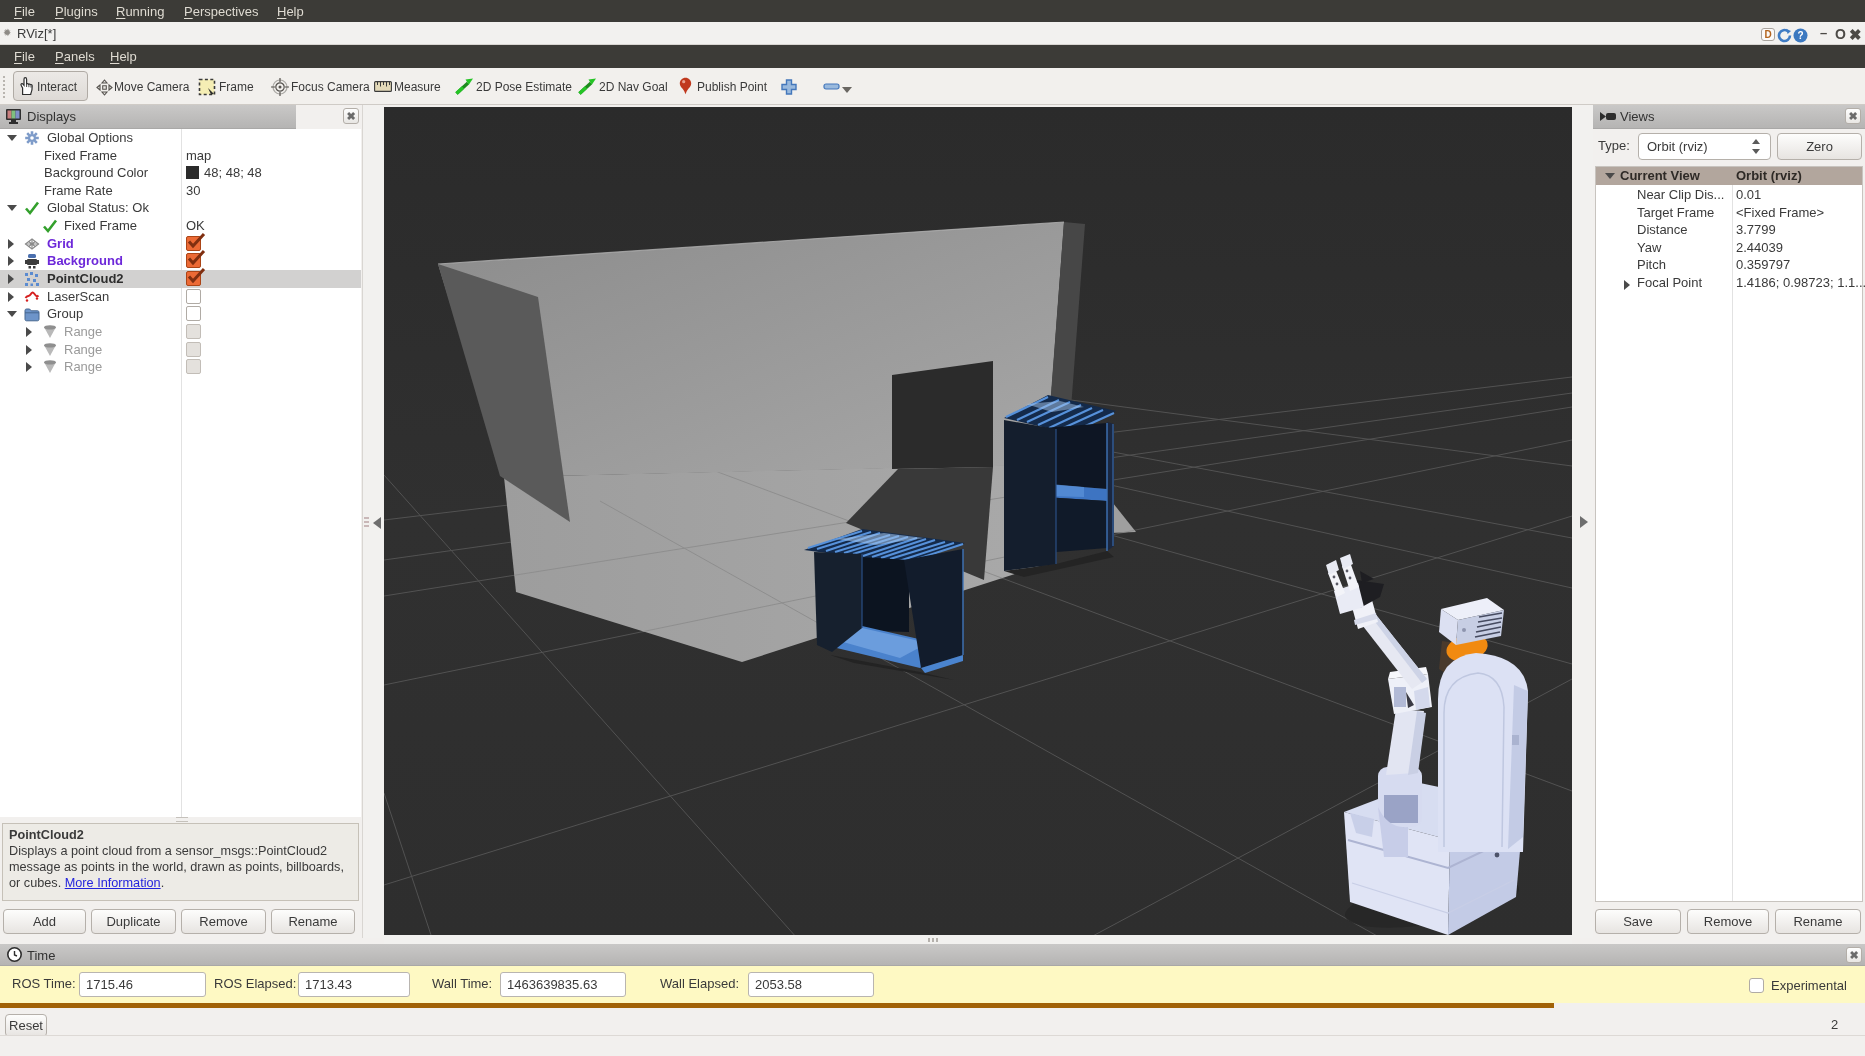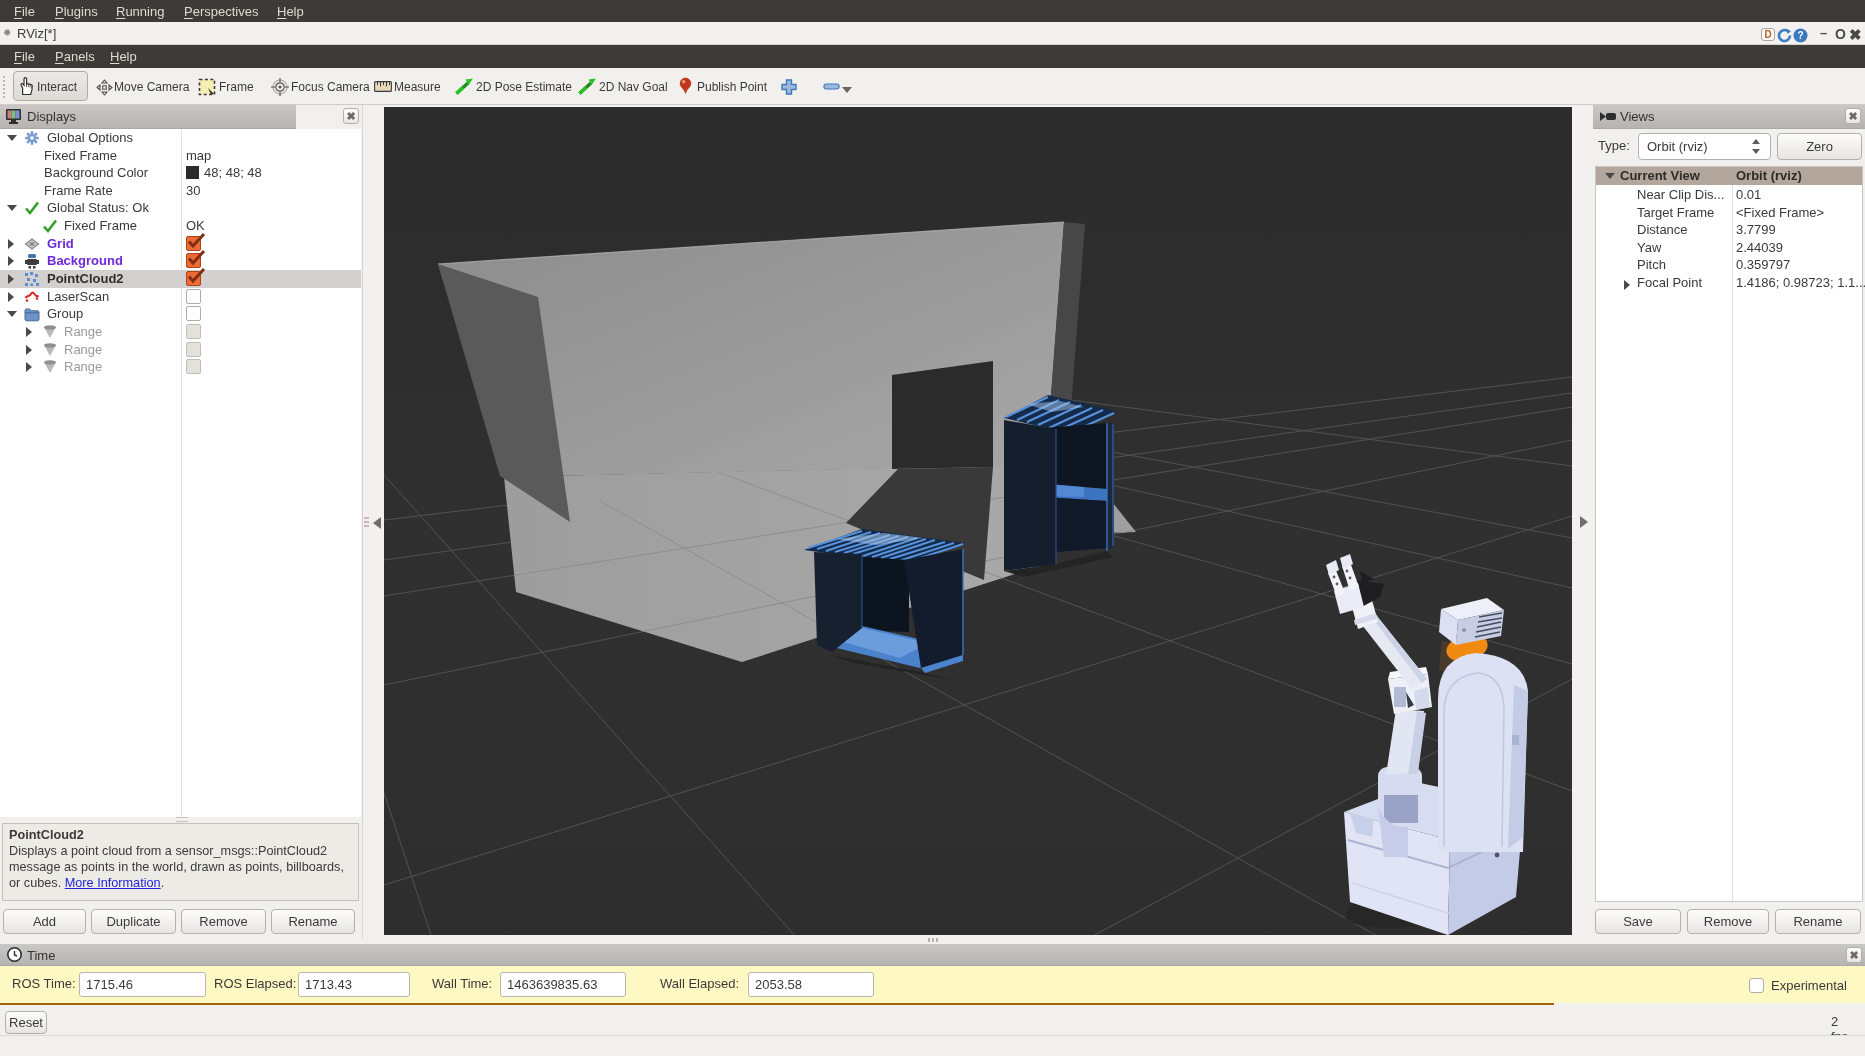--- a/index.html
+++ b/index.html
@@ -543,17 +543,17 @@
     <div class="inp" style="left:79px;top:6px;width:127px;">1715.46</div>
     <span class="abs" style="left:214px;top:10px;">ROS Elapsed:</span>
     <div class="inp" style="left:298px;top:6px;width:112px;">1713.43</div>
     <span class="abs" style="left:432px;top:10px;">Wall Time:</span>
     <div class="inp" style="left:500px;top:6px;width:126px;">1463639835.63</div>
     <span class="abs" style="left:636px;top:10px;margin-left:24px;">Wall Elapsed:</span>
     <div class="inp" style="left:748px;top:6px;width:126px;">2053.58</div>
     <div class="abs" style="left:1749px;top:12px;width:15px;height:15px;background:#fff;border:1px solid #b0aba5;border-radius:3px;"></div>
     <span class="abs" style="left:1771px;top:12px;">Experimental</span>
   </div>
-  <div class="abs" style="left:0;top:1003px;width:1554px;height:32px;background:#f2f0ee;border-top:2px solid #a16207;text-decoration:underline;">
+  <div class="abs" style="left:0;top:1003px;width:1554px;height:32px;background:#f2f0ee;border-top:5px solid #a16207;text-decoration:underline;">
     <div class="btn" style="left:5px;top:6px;width:42px;height:23px;line-height:21px;">Reset</div>
     <span class="abs" style="left:1831px;top:9px;">2 fps</span>
   </div>
   <div class="abs" style="left:0;top:1035px;width:1865px;height:21px;background:#f2f0ee;border-top:1px solid #ddd9d5;"></div>
 
 </body></html>

